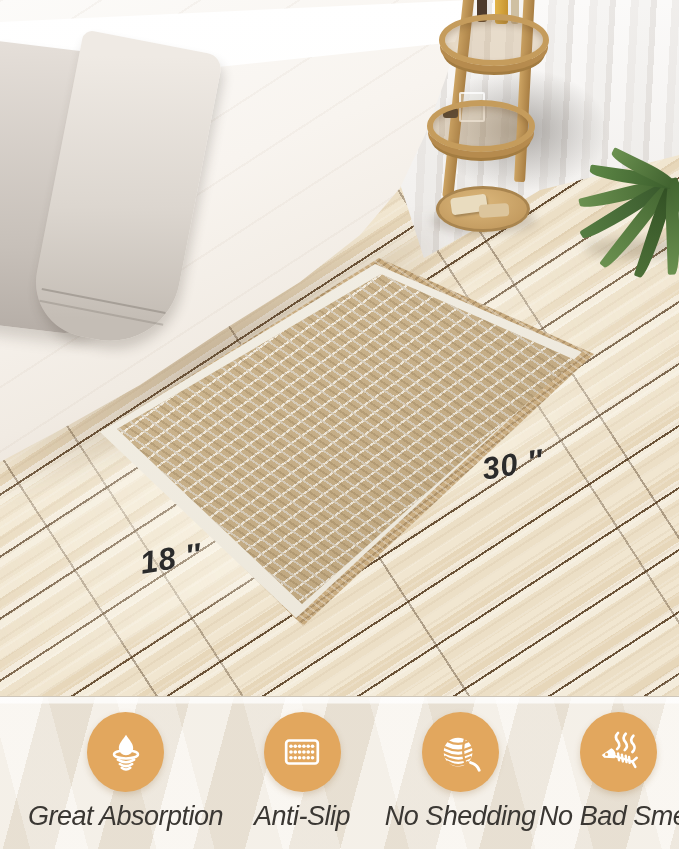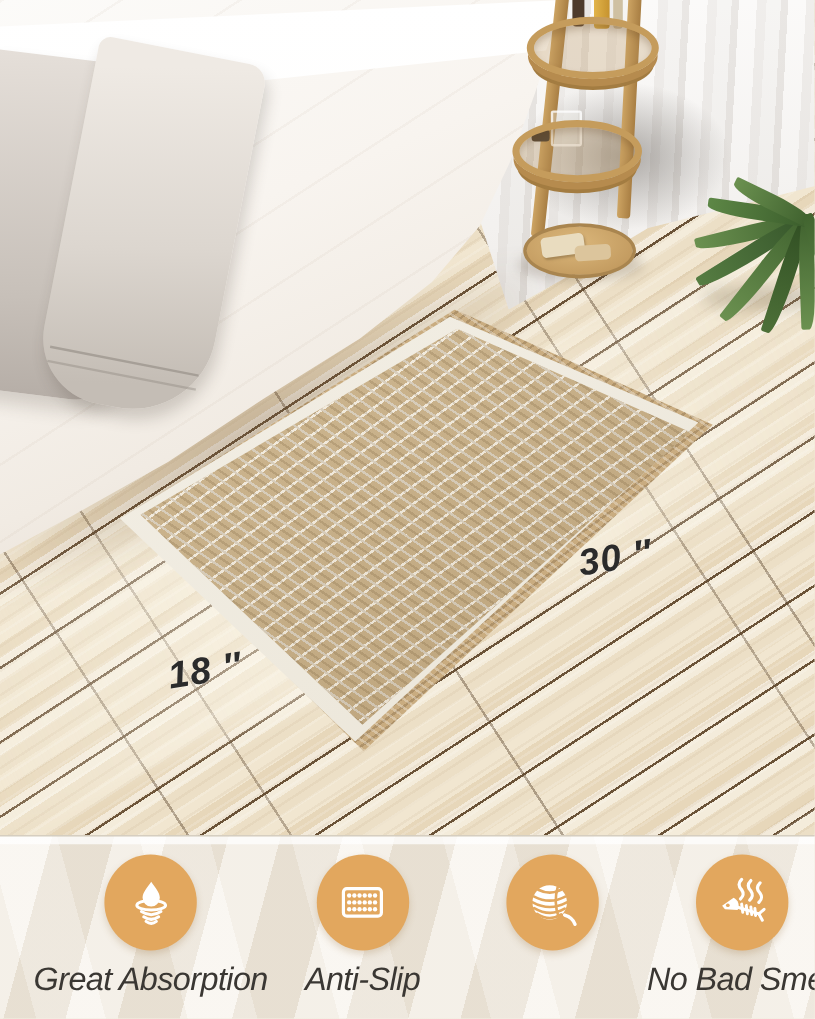--- a/index.html
+++ b/index.html
@@ -254,20 +254,21 @@
             <g stroke="#e2a75e" stroke-width="2.3" stroke-linecap="round">
               <path d="M12 13 Q22 18 32 13"></path>
               <path d="M8.5 19 Q22 26 35.5 19"></path>
               <path d="M7.2 24 Q22 32 36.8 24"></path>
               <path d="M8.5 29 Q22 37 35 29.5"></path>
               <path d="M11 34 Q22 41 32 34.5"></path>
               <path d="M29 10.5 Q25 24 30 37.5"></path>
             </g>
           </svg>
         </div>
+        <div class="feat-label" style="color: rgb(58, 55, 51);">No Shedding</div>
       </div>
 
       <div class="feat-col">
         <div class="feat-circle" style="background: rgb(226, 167, 94);">
           <svg width="46" height="46" viewBox="0 0 48 48" fill="none">
             <g stroke="#fff" stroke-width="2.8" stroke-linecap="round">
               <path d="M23 4 c-3 3 -3 6 0 9 c2 3 2 5 -1 8"></path>
               <path d="M31 5 c-3 3 -3 6 0 9 c2 3 2 5 -1 8"></path>
               <path d="M39 7 c-3 3 -3 6 0 9 c2 3 2 5 -1 8"></path>
             </g>

